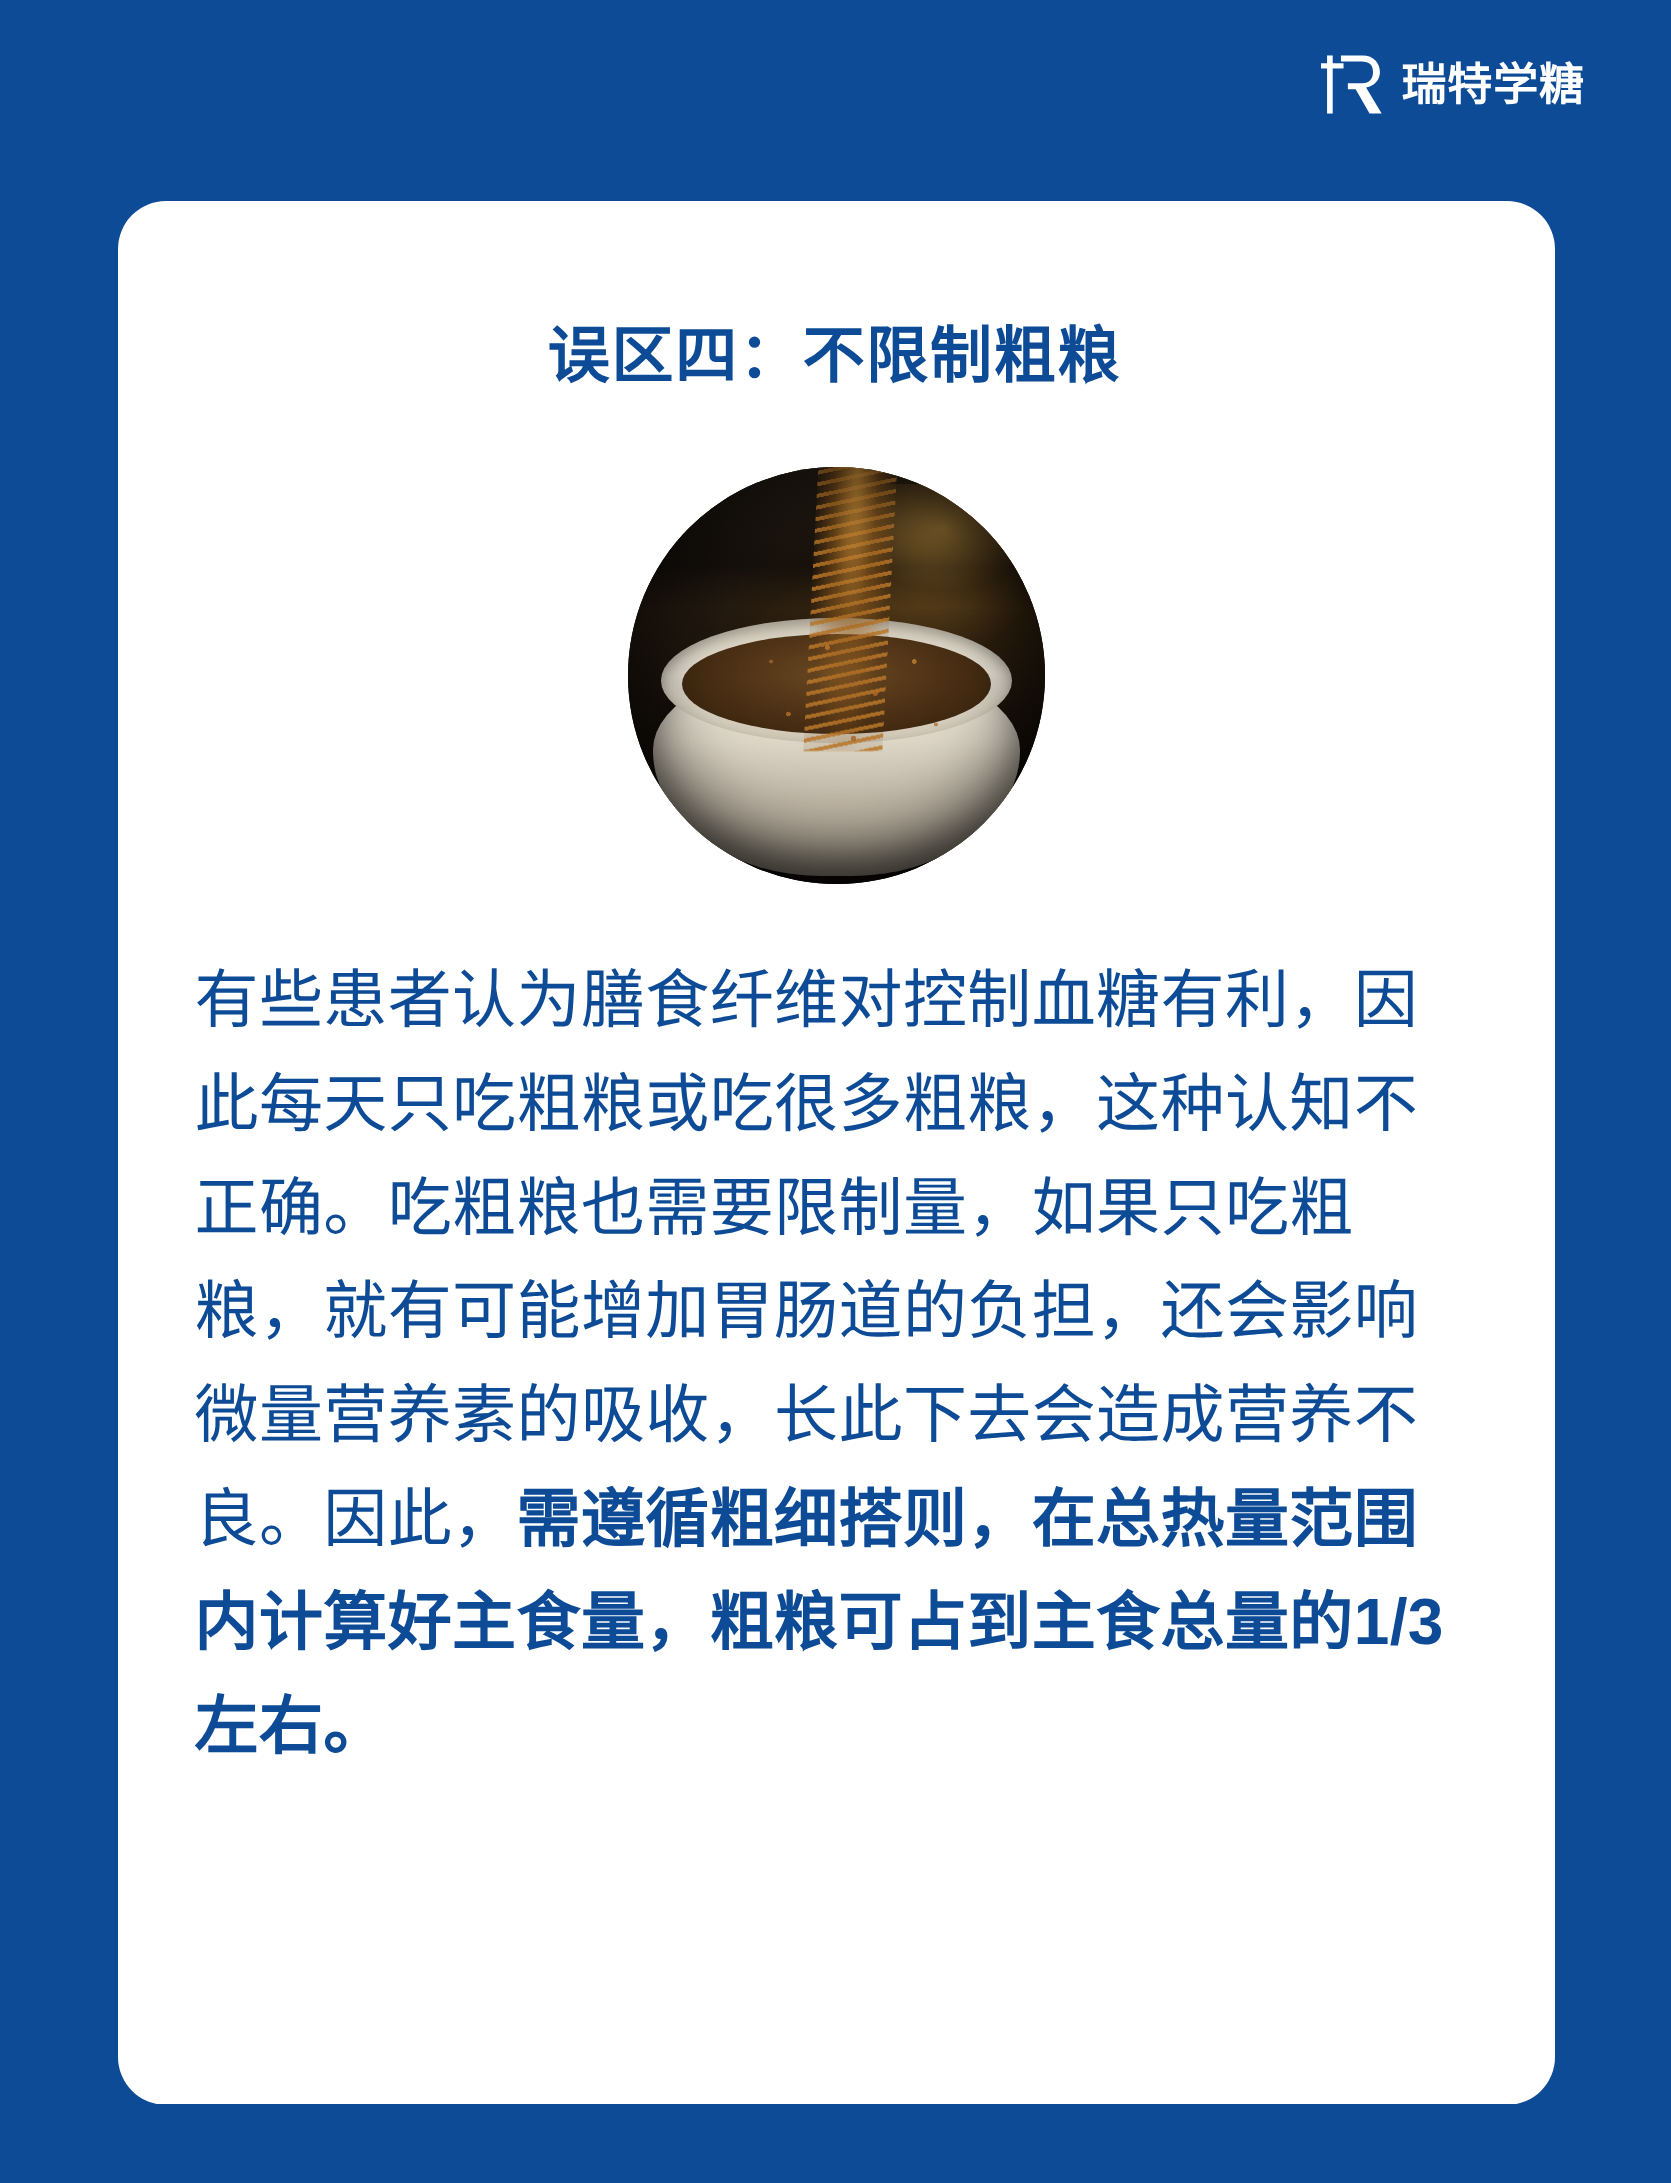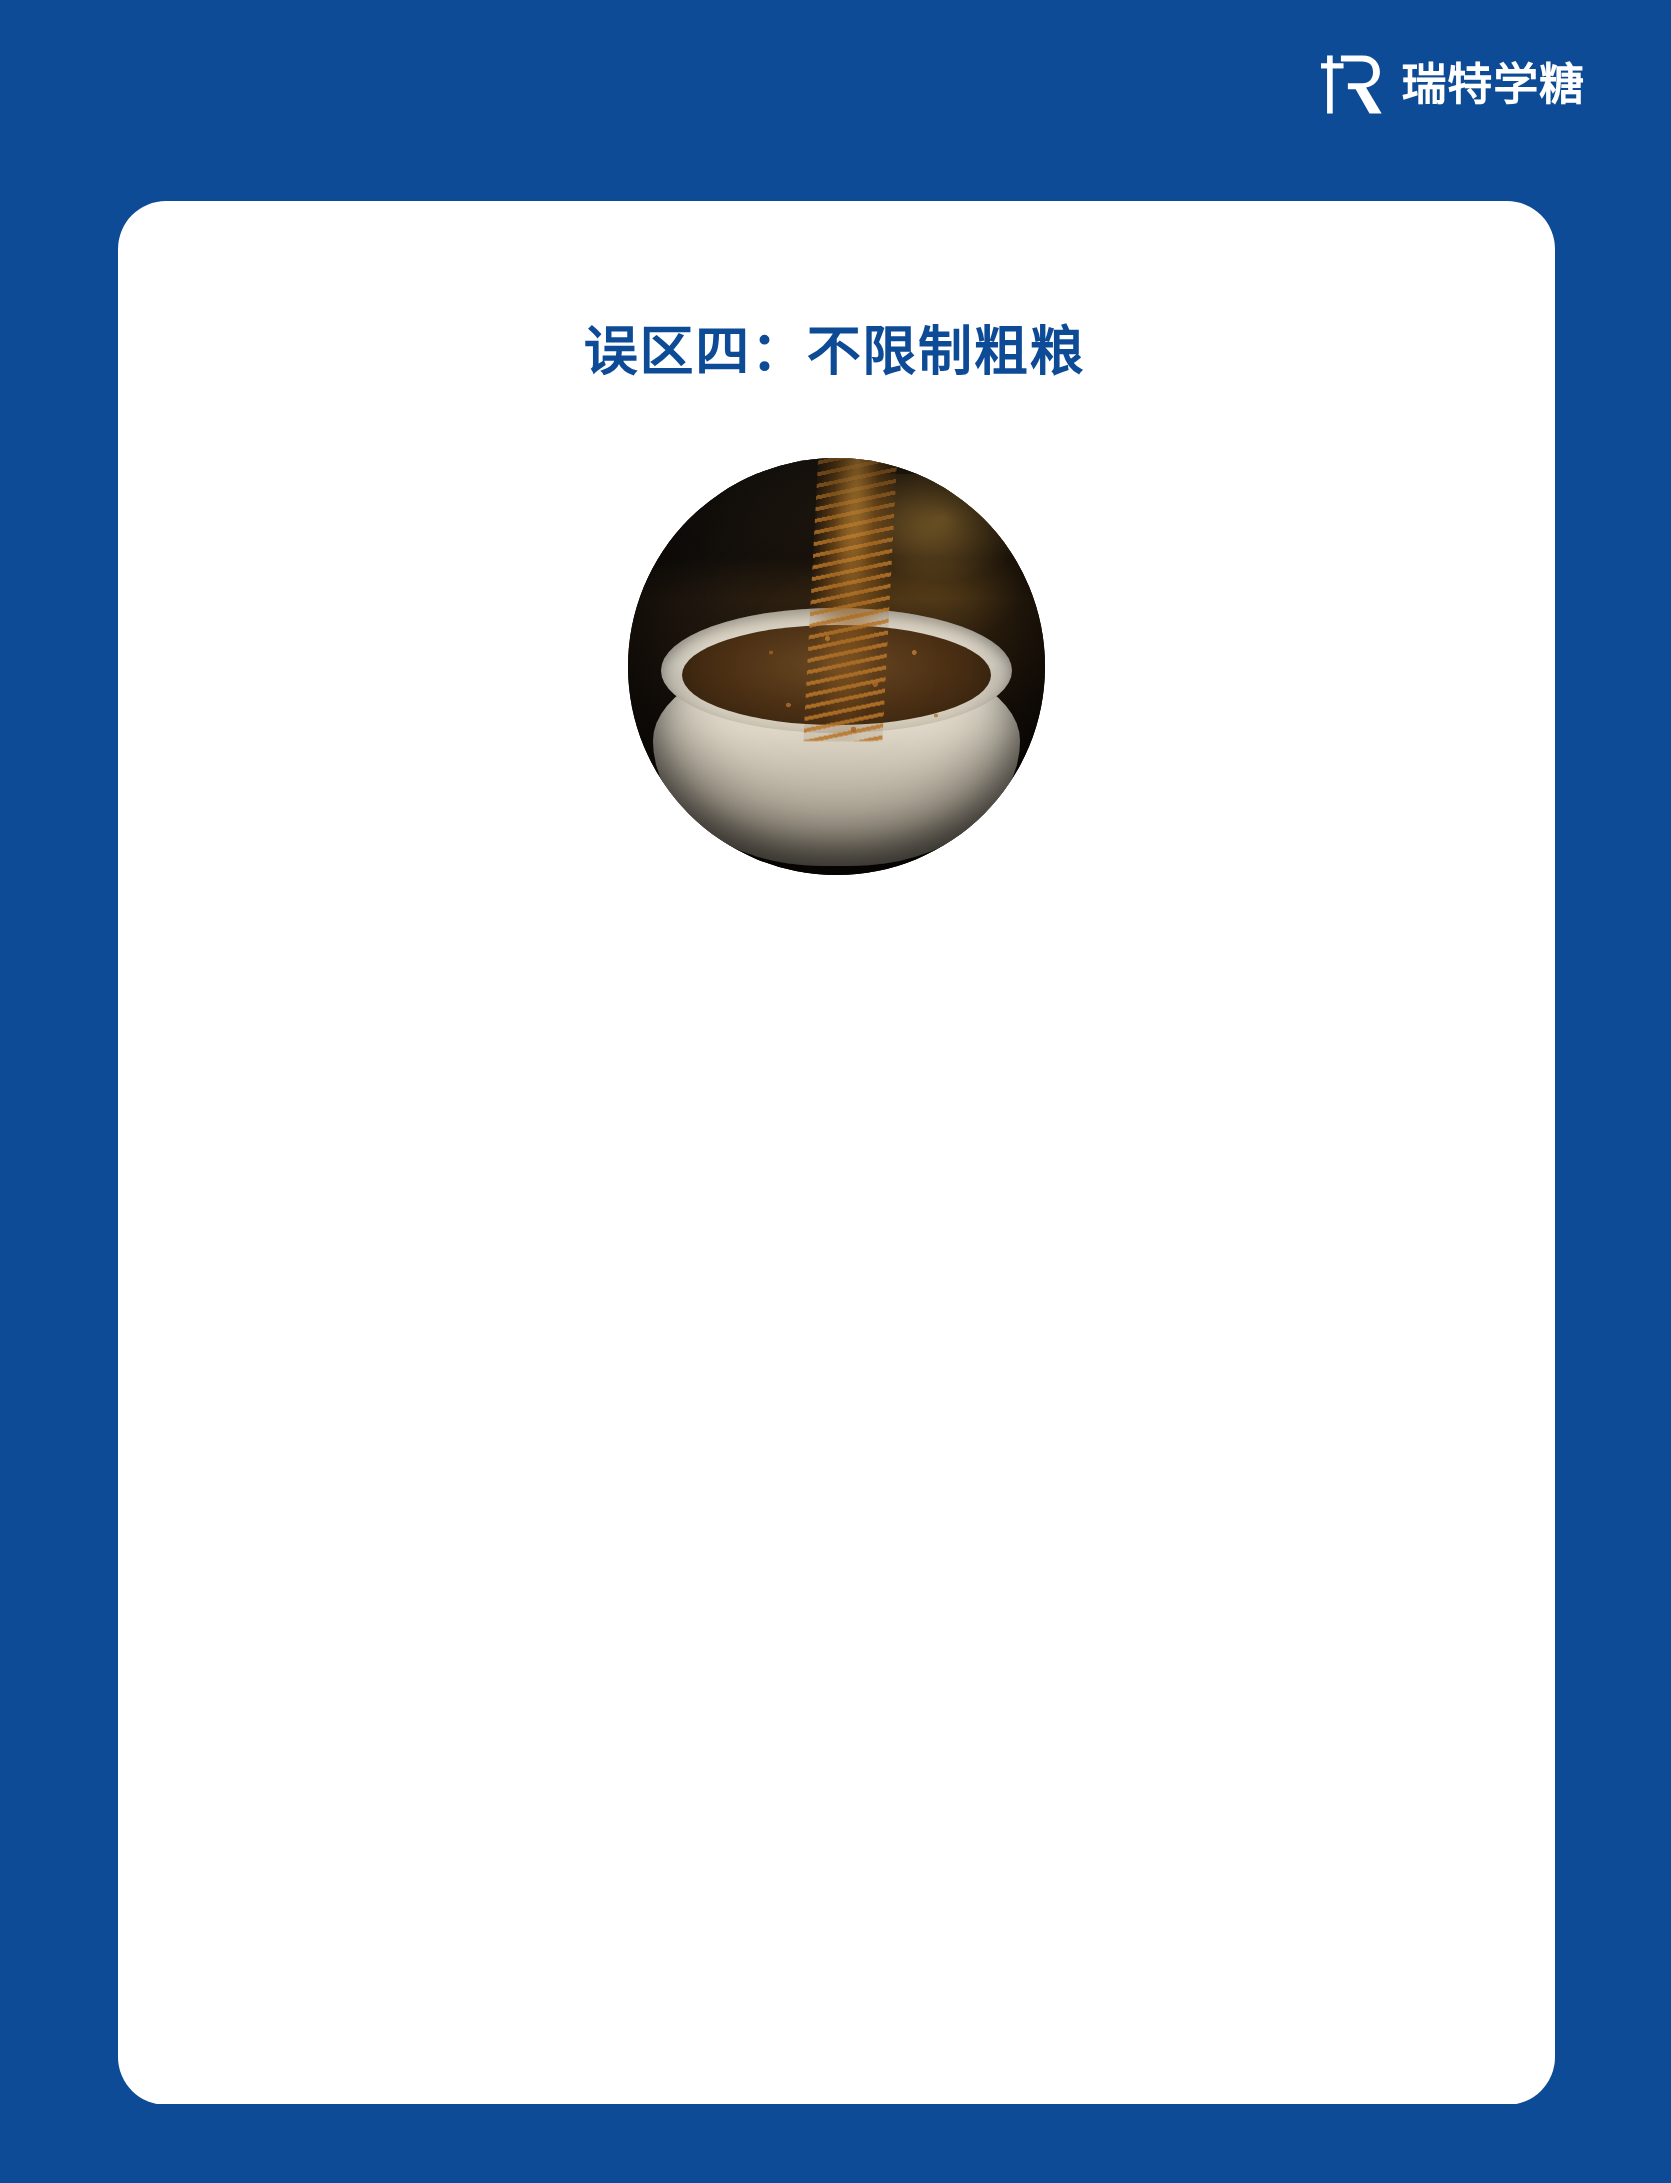--- a/index.html
+++ b/index.html
@@ -64,21 +64,21 @@
     border-radius: 48px;
     box-sizing: border-box;
     padding: 70px 70px 52px 70px;
     display: flex;
     flex-direction: column;
     align-items: center;
   }
 
   .card-title {
     color: #0d4b96;
-    font-size: 54px;
+    font-size: 62px;
     font-weight: 700;
     letter-spacing: 1.7px;
     line-height: 1.2;
     text-align: center;
     margin: 48px 4px 0 0;
     white-space: nowrap;
   }
 
   
   .photo {
@@ -224,18 +224,19 @@
       <div class="ph-darktop"></div>
       <div class="ph-glowtop"></div>
       <div class="bowl"></div>
       <div class="bowl-rim"></div>
       <div class="bowl-inner"></div>
       <div class="grain-stream"></div>
       <div class="grain-spray"></div>
       <div class="ph-vignette"></div>
     </div>
 
+    <p class="body-text"><span>有些患者认为膳食纤维对控制血糖有利，因此每天只吃粗粮或吃很多粗粮，这种认知不正确。吃粗粮也需要限制量，如果只吃粗粮，就有可能增加胃肠道的负担，还会影响微量营养素的吸收，长此下去会造成营养不良。因此，</span><span class="em">需遵循粗细搭则，在总热量范围内计算好主食量，粗粮可占到主食总量的1/3左右。</span></p>
 
   </div>
 
   <div class="bottom-strip"></div>
 </div>
 
 
 </body></html>

